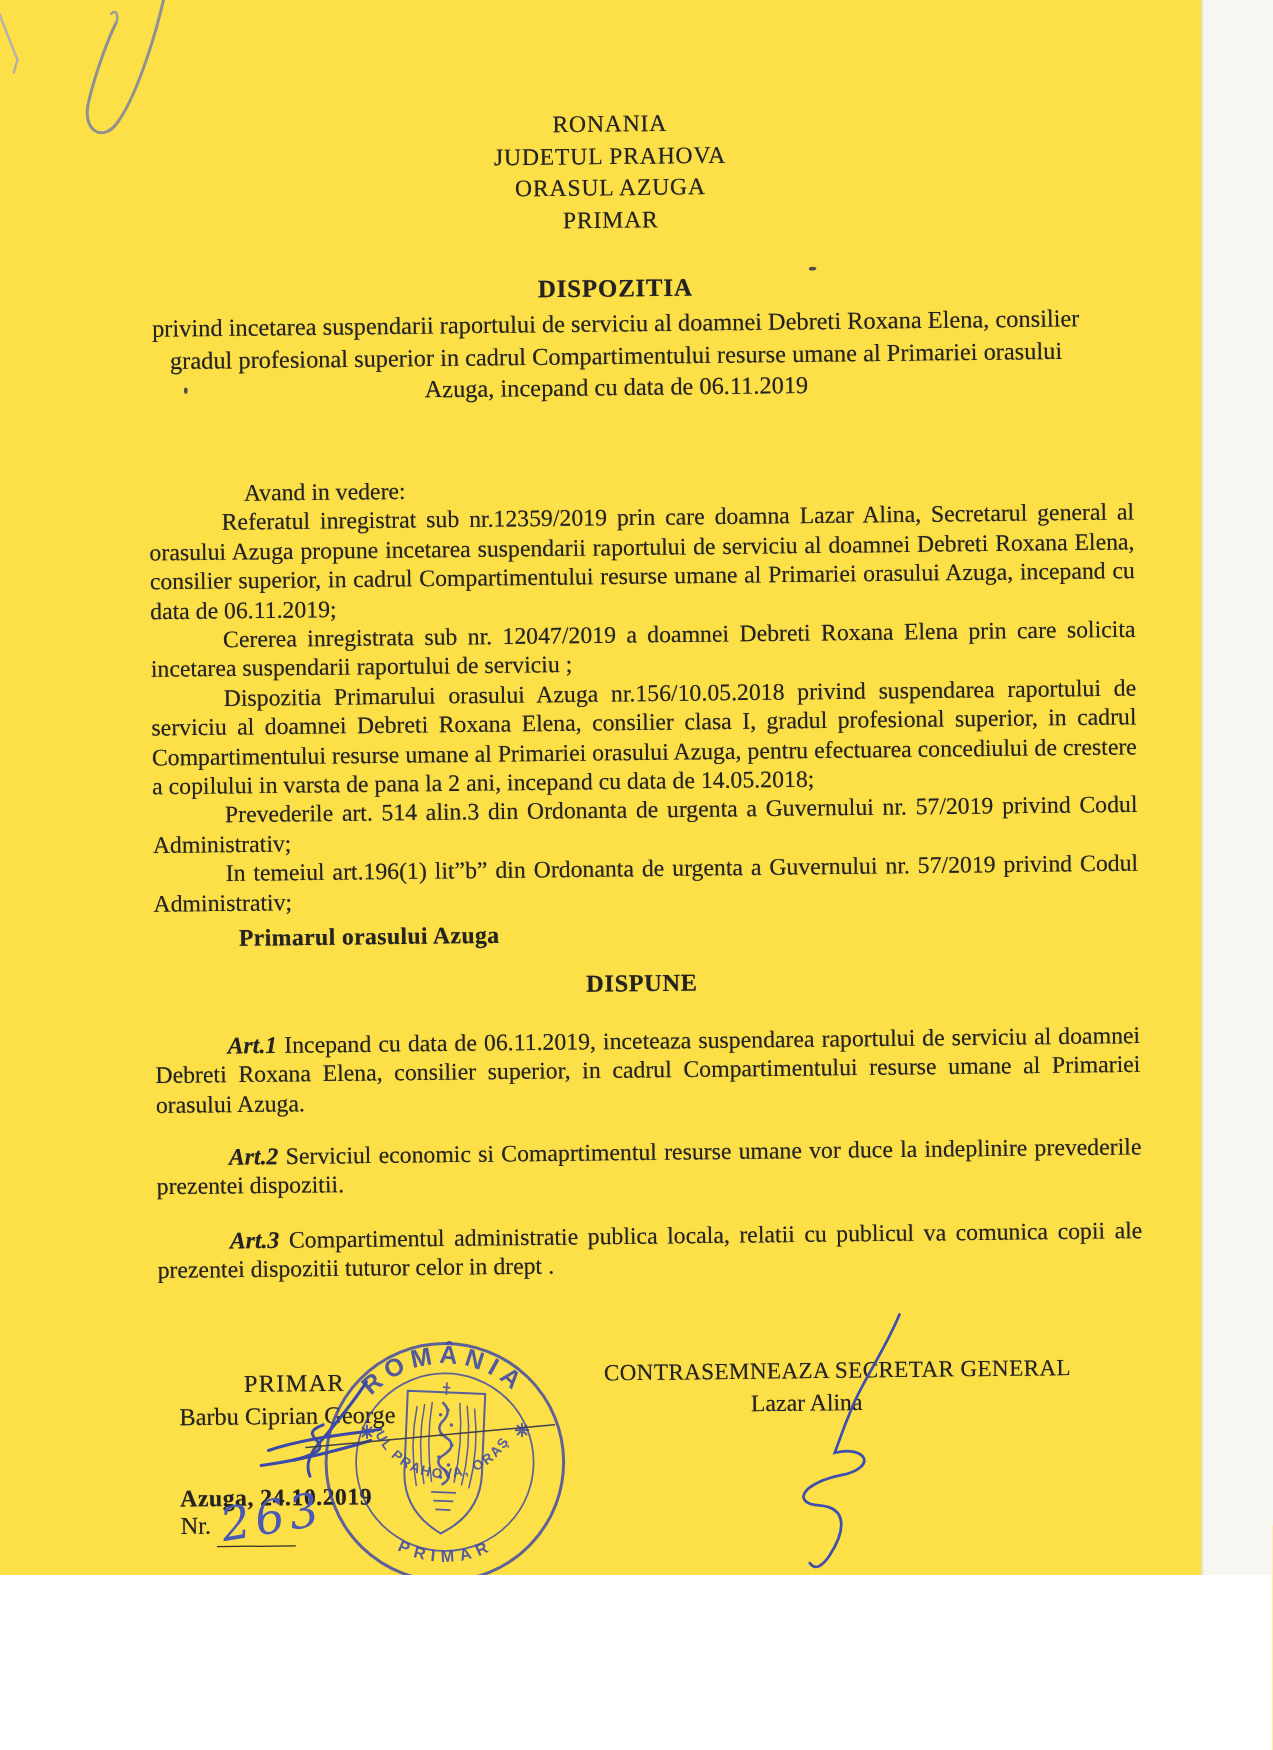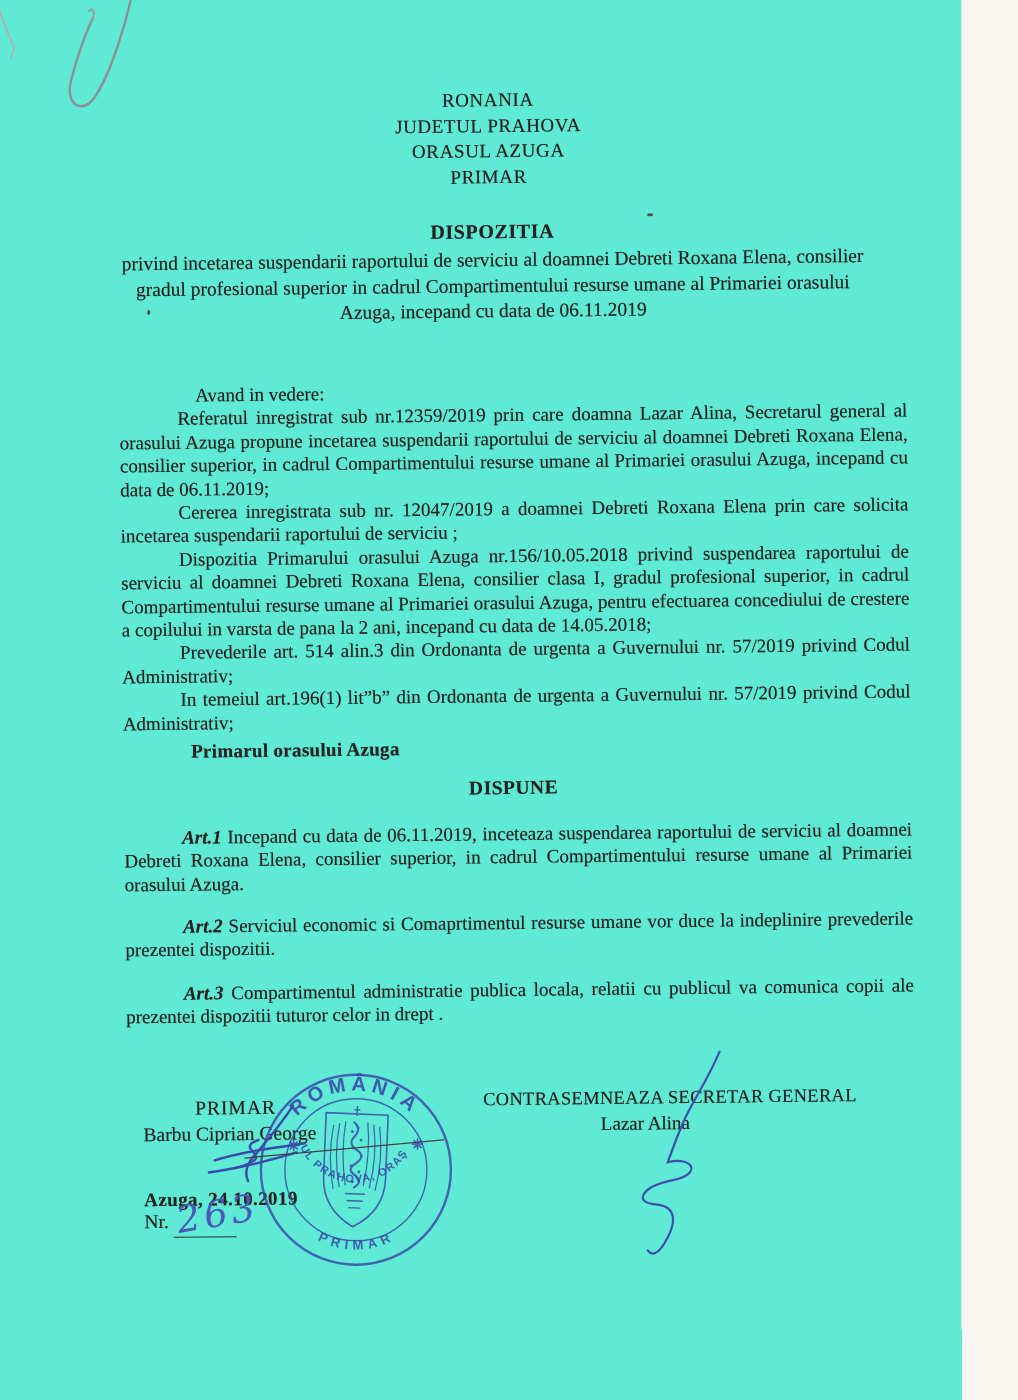--- a/index.html
+++ b/index.html
@@ -1,17 +1,17 @@
 <!DOCTYPE html>
 <html><head>
 <meta charset="utf-8">
 <style>
   html,body{margin:0;padding:0;background:#ffffff;}
   .page{
-    position:relative;width:1018px;height:1400px;background:#5eead4;
+    position:relative;width:1018px;height:1260px;background:#fde047;
     overflow:hidden;font-family:"Liberation Serif",serif;color:#242321;
   }
   .tilt{position:absolute;left:0;top:0;width:1018px;height:1400px;
     transform:rotate(-0.65deg);transform-origin:509px 650px;}
   .txt{text-shadow:0 0 .7px rgba(45,45,45,.55);}
   .letterhead{position:absolute;top:87px;left:0;width:988px;text-align:center;
     font-size:19px;line-height:25.6px;letter-spacing:.6px;}
   .doc-title{position:absolute;top:220px;left:0;width:994px;text-align:center;
     font-weight:bold;font-size:20px;letter-spacing:.6px;}
   .subtitle{position:absolute;top:247px;left:0;width:994px;text-align:center;

